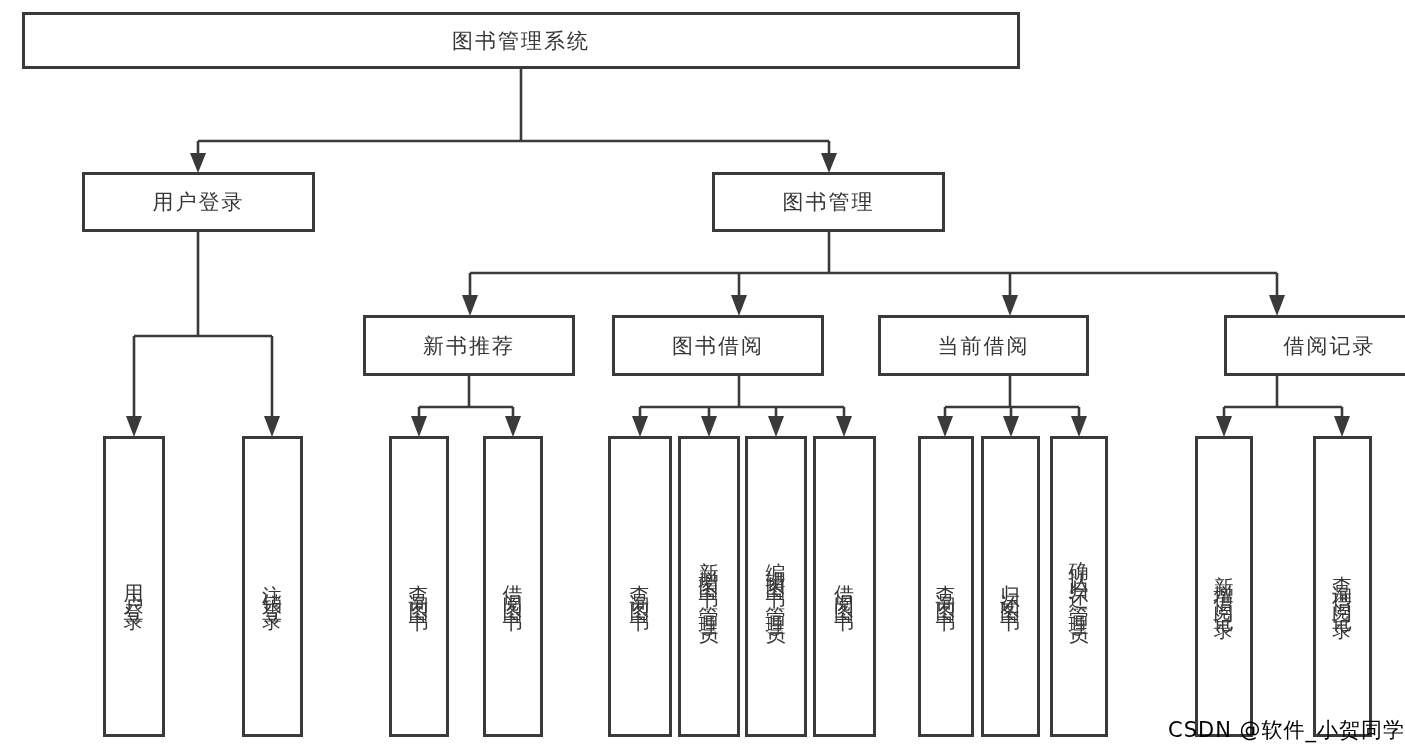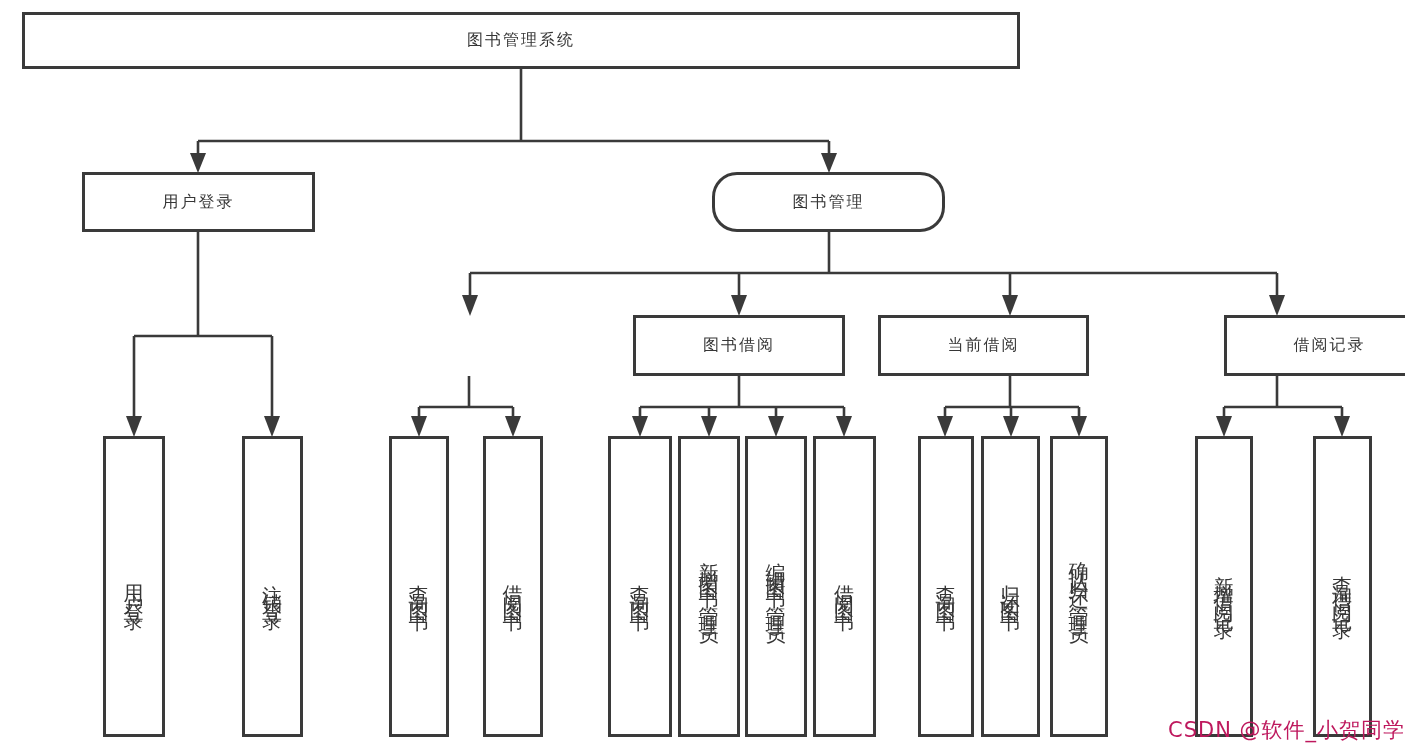--- a/index.html
+++ b/index.html
@@ -15,42 +15,42 @@
     position: absolute;
     box-sizing: border-box;
     border: 3px solid #3a3a3a;
     background: #ffffff;
     display: flex;
     align-items: center;
     justify-content: center;
     color: #363636;
     z-index: 2;
   }
-  .h-box { font-size: 16px; letter-spacing: 2px; }
+  .h-box { font-size: 21px; letter-spacing: 2px; }
   .v-box {
     writing-mode: vertical-rl;
     text-orientation: mixed;
     font-size: 20px;
     letter-spacing: 9px;
     line-height: 1;
   }
   .connectors {
     position: absolute;
     left: 0; top: 0;
     width: 1405px; height: 747px;
     z-index: 1;
   }
   .connectors path { stroke: #3a3a3a; stroke-width: 2.6; fill: none; }
   .connectors polygon { fill: #3a3a3a; stroke: none; }
   .watermark {
     position: absolute;
     left: 1168px;
     top: 716px;
     font-size: 21px;
-    color: #be185d;
+    color: #000000;
     letter-spacing: 1px;
     white-space: nowrap;
     z-index: 5;
   }
 </style>
 </head>
 <body>
 
 <div class="stage">
 
@@ -112,23 +112,24 @@
     <path d="M1224,407 H1342"></path>
     <path d="M1224,407 V417"></path>
       <polygon points="1216,416 1232,416 1224,437"></polygon>
     <path d="M1342,407 V417"></path>
       <polygon points="1334,416 1350,416 1342,437"></polygon>
   </svg>
 
   <div class="box h-box" style="left:22px; top:12px; width:998px; height:57px;">图书管理系统</div>
 
   <div class="box h-box" style="left:82px; top:172px; width:233px; height:60px;">用户登录</div>
-  <div class="box h-box" style="left:712px; top:172px; width:233px; height:60px;border-radius:25px;">图书管理</div>
+  <div class="box h-box" style="left:712px; top:172px; width:233px; height:60px;">图书管理</div>
 
-  <div class="box h-box" style="left:633px; top:315px; width:212px; height:61px;">图书借阅</div>
+  <div class="box h-box" style="left:363px; top:315px; width:212px; height:61px;">新书推荐</div>
+  <div class="box h-box" style="left:612px; top:315px; width:212px; height:61px;">图书借阅</div>
   <div class="box h-box" style="left:878px; top:315px; width:211px; height:61px;">当前借阅</div>
   <div class="box h-box" style="left:1224px; top:315px; width:211px; height:61px;">借阅记录</div>
 
   <div class="box v-box" style="left:103px; top:436px; width:62px; height:301px;">用户登录</div>
   <div class="box v-box" style="left:242px; top:436px; width:61px; height:301px;">注销登录</div>
 
   <div class="box v-box" style="left:389px; top:436px; width:60px; height:301px;">查询图书</div>
   <div class="box v-box" style="left:483px; top:436px; width:60px; height:301px;">借阅图书</div>
 
   <div class="box v-box" style="left:608px; top:436px; width:64px; height:301px;">查询图书</div>

